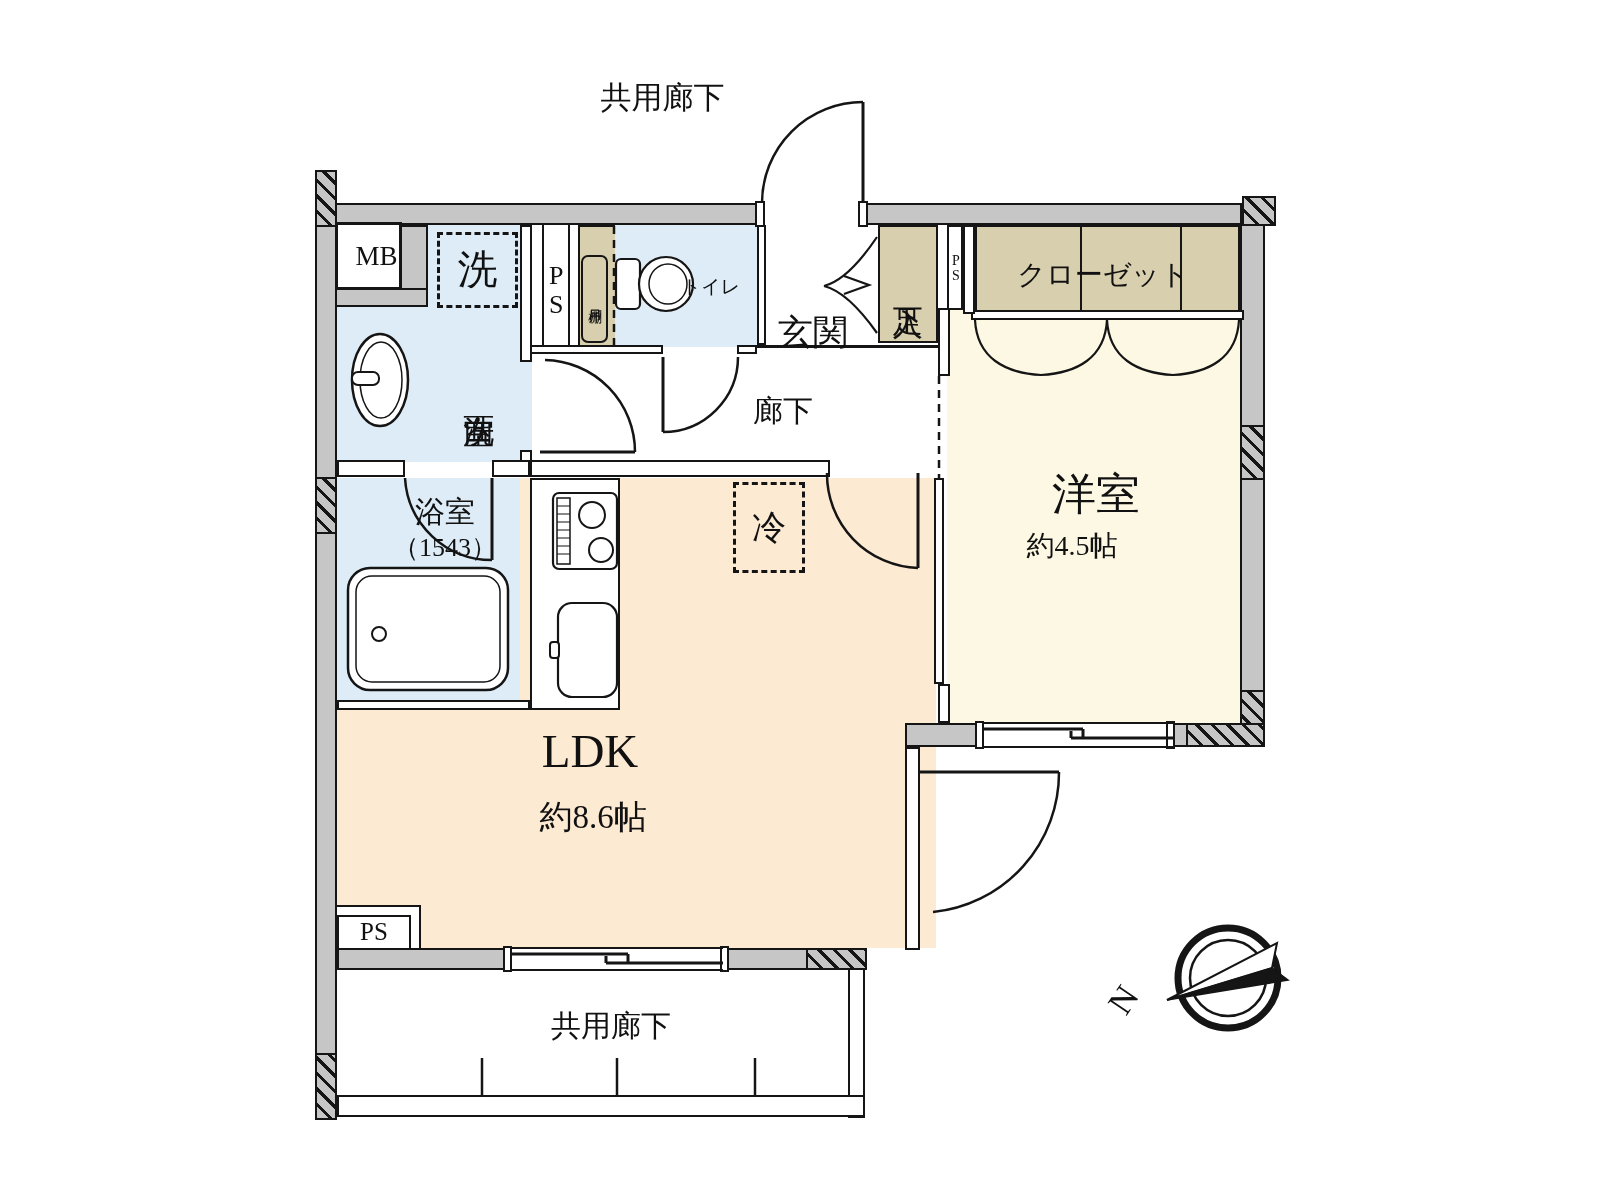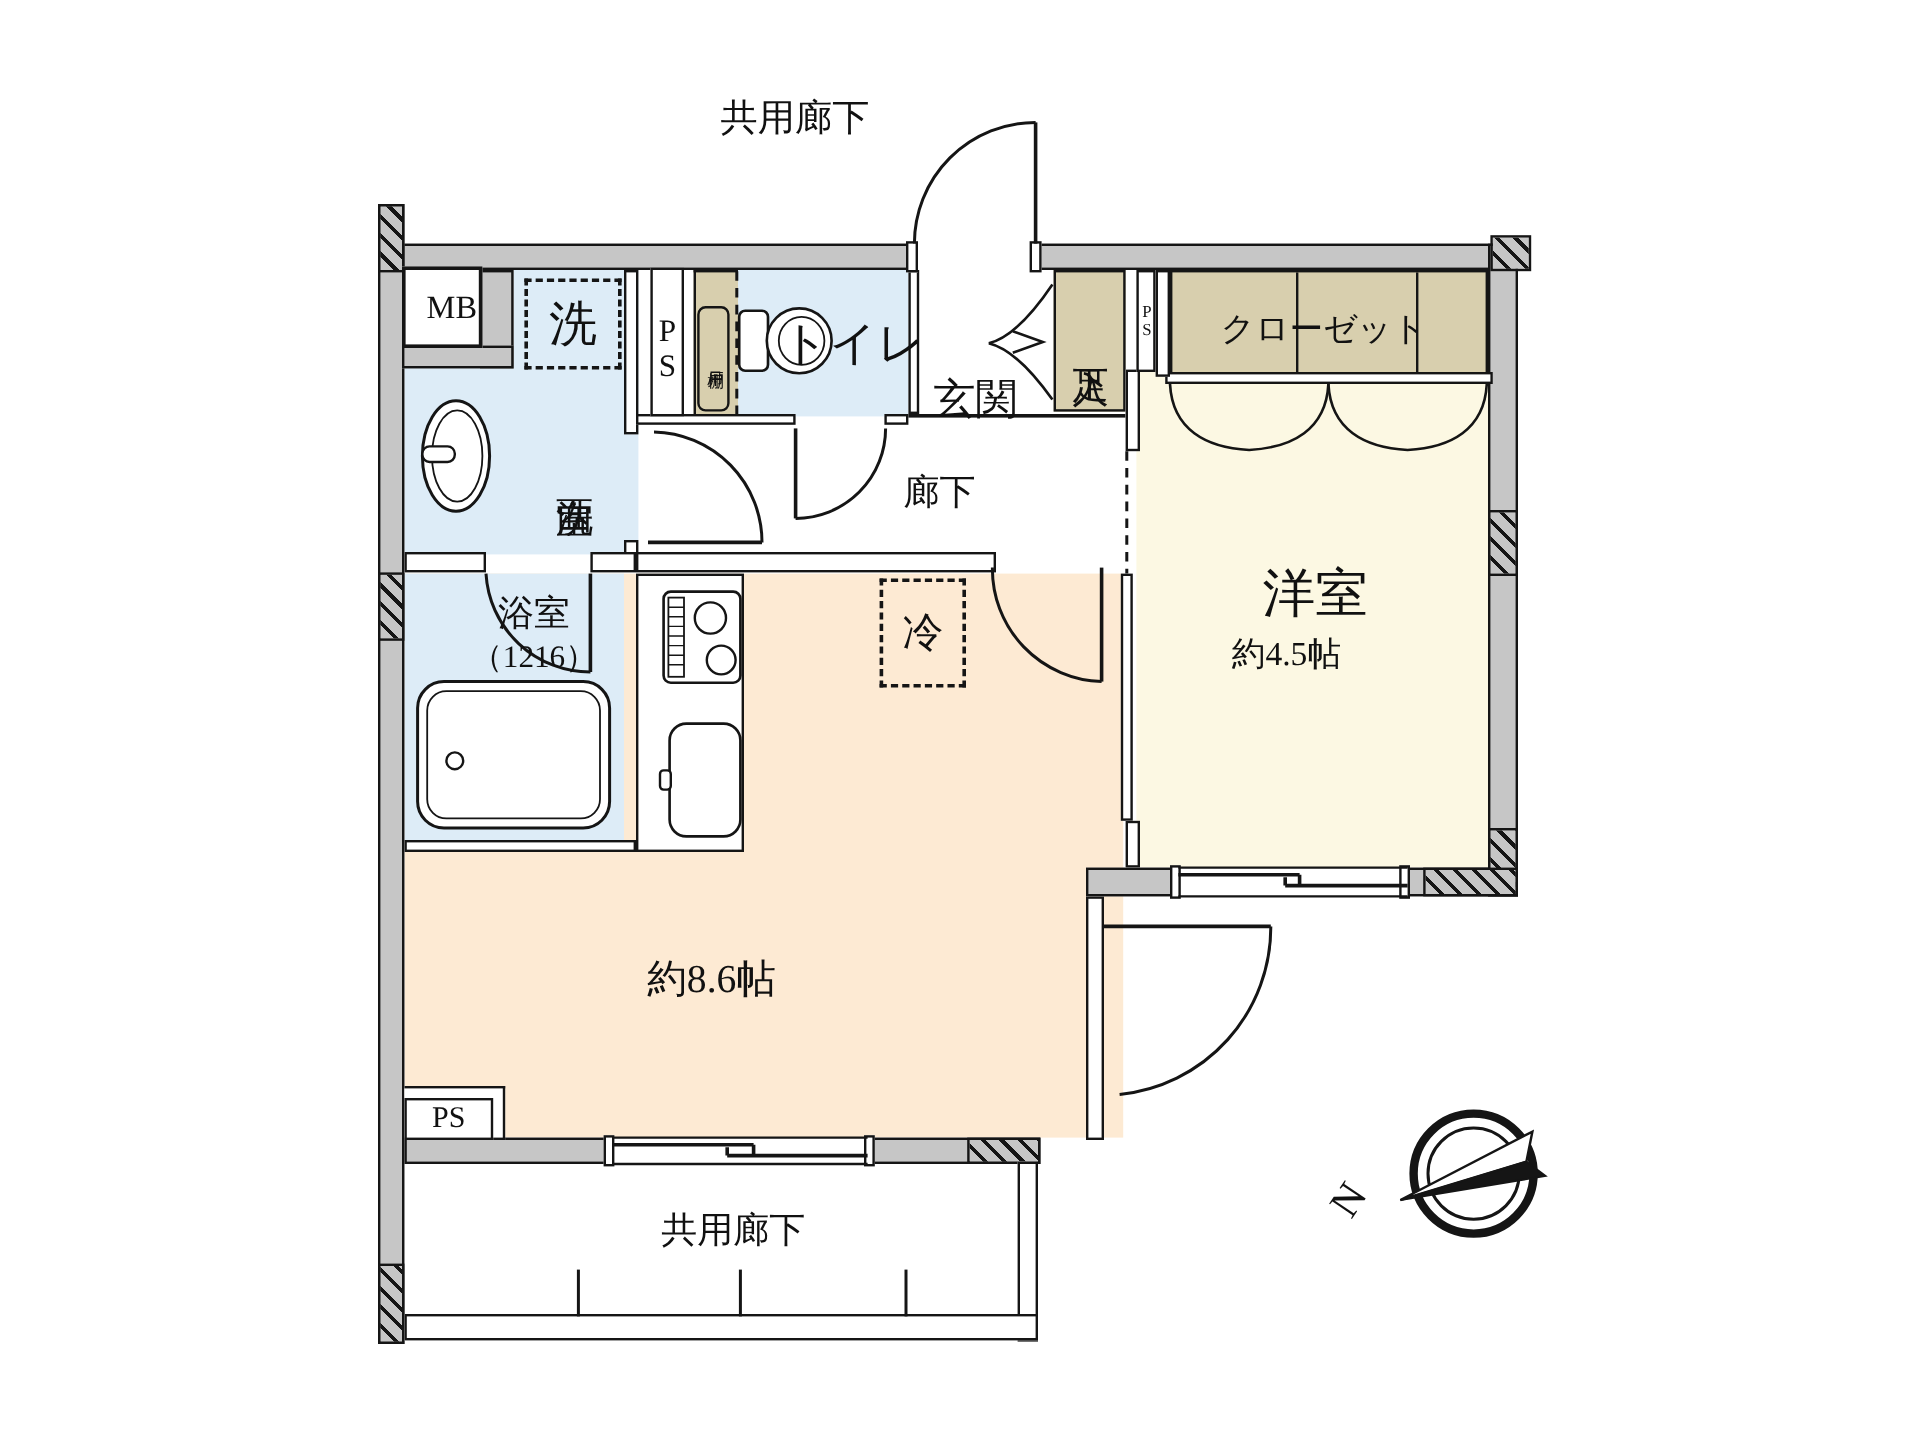--- a/index.html
+++ b/index.html
@@ -205,29 +205,30 @@
         <circle cx="1228" cy="978" r="38" stroke-width="2.5"></circle>
         <polygon points="1167,1000 1277,943 1272,968" fill="#ffffff" stroke-width="2"></polygon>
         <polygon points="1167,1000 1272,968 1288,980" fill="#151515" stroke-width="1.5"></polygon>
       </g>
     </g>
   </svg>
 
   <div class="lbl" style="left:575px;top:80px;width:175px;height:36px;font-size:31px;">共用廊下</div>
   <div class="lbl" style="left:335px;top:224px;width:83px;height:64px;font-size:27px;">MB</div>
   <div class="lbl v" style="left:543px;top:250px;width:26px;height:80px;font-size:26px;letter-spacing:0;">PS</div>
-  <div class="lbl" style="left:665px;top:270px;width:92px;height:34px;font-size:39px;">トイレ</div>
+  <div class="lbl" style="left:665px;top:270px;width:92px;height:34px;font-size:19px;">トイレ</div>
   <div class="lbl" style="left:765px;top:264px;width:96px;height:42px;font-size:35px;margin-top:48px;">玄関</div>
   <div class="lbl v" style="left:884px;top:230px;width:48px;height:108px;font-size:30px;letter-spacing:0;">下足入</div>
   <div class="lbl v" style="left:947px;top:240px;width:16px;height:56px;font-size:14px;letter-spacing:0;">PS</div>
   <div class="lbl" style="left:1000px;top:258px;width:206px;height:34px;font-size:28px;">クローゼット</div>
   <div class="lbl v" style="left:460px;top:328px;width:36px;height:126px;font-size:31px;letter-spacing:0;">洗面室</div>
   <div class="lbl" style="left:728px;top:393px;width:110px;height:36px;font-size:30px;">廊下</div>
   <div class="lbl" style="left:405px;top:495px;width:80px;height:34px;font-size:30px;">浴室</div>
-  <div class="lbl" style="left:385px;top:533px;width:120px;height:30px;font-size:26px;">（1216）</div>
+  <div class="lbl" style="left:385px;top:533px;width:120px;height:30px;font-size:26px;">（1543）</div>
   <div class="lbl" style="left:1042px;top:470px;width:108px;height:50px;font-size:44px;">洋室</div>
   <div class="lbl" style="left:987px;top:528px;width:170px;height:36px;font-size:28px;">約4.5帖</div>
+  <div class="lbl" style="left:515px;top:726px;width:150px;height:52px;font-size:47px;">LDK</div>
   <div class="lbl" style="left:513px;top:798px;width:160px;height:38px;font-size:33px;">約8.6帖</div>
   <div class="lbl" style="left:339px;top:917px;width:70px;height:31px;font-size:25px;">PS</div>
   <div class="lbl" style="left:528px;top:1008px;width:166px;height:36px;font-size:30px;">共用廊下</div>
   <div class="lbl" style="left:1104px;top:978px;width:40px;height:44px;font-size:35px;font-family:'Liberation Serif','DejaVu Serif',serif;transform:rotate(-56deg);">N</div>
 
 </div>
 
 </body></html>

